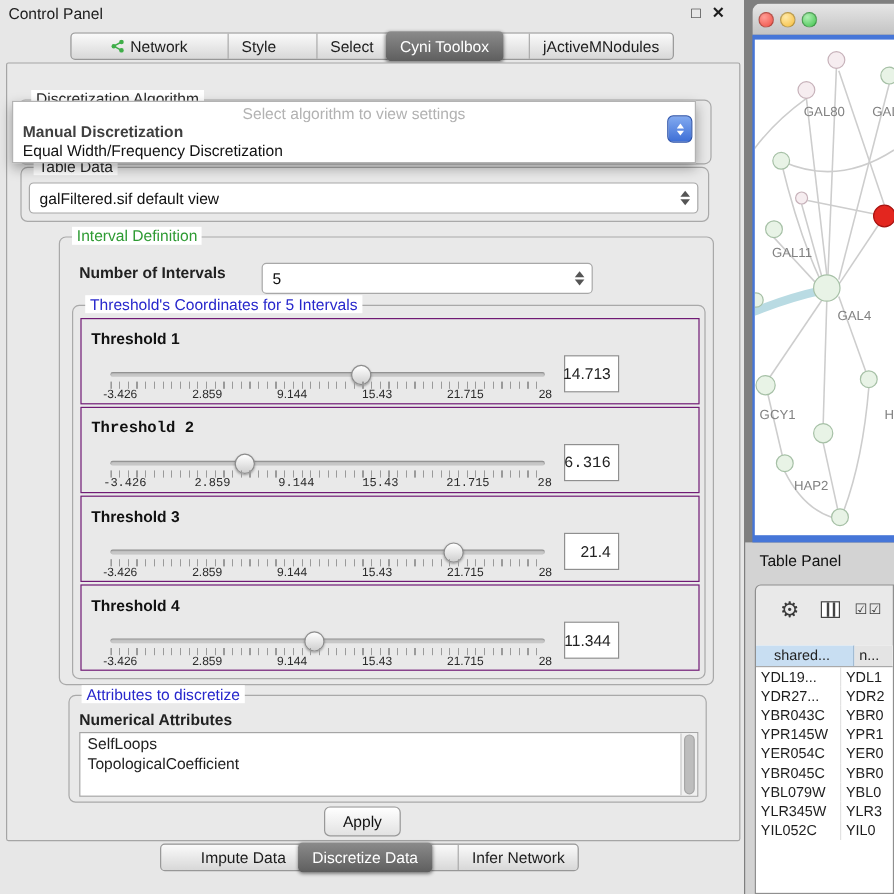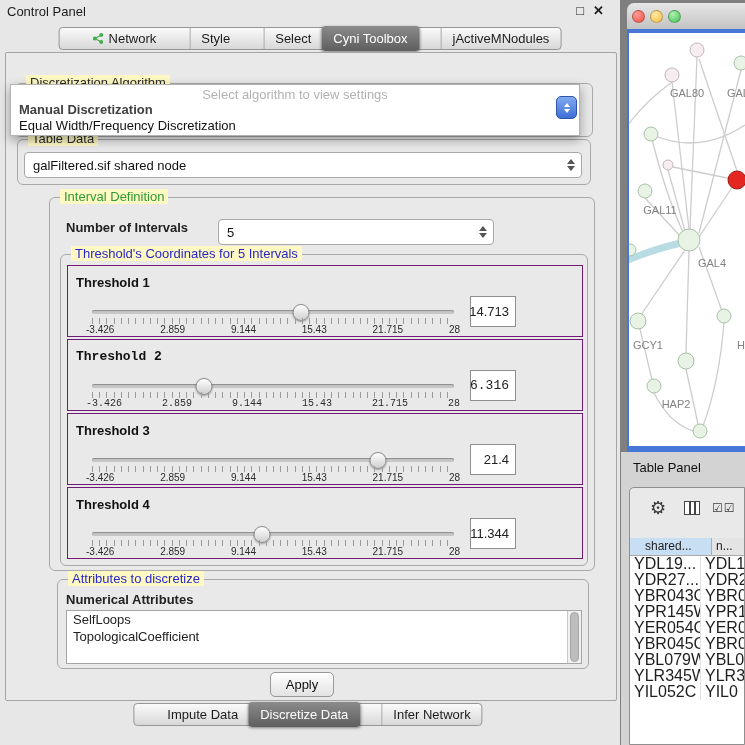--- a/index.html
+++ b/index.html
@@ -24,21 +24,21 @@
            margin:-2px -1px;padding:0 12px;border-left:none;box-shadow:0 1px 3px rgba(0,0,0,.45);
            position:relative;z-index:2;}
   #top-tabs{top:27px;left:310px;transform:translateX(-50%);}
   #bottom-tabs{top:703px;left:308px;transform:translateX(-50%);}
 
   
   #cp-main{position:absolute;left:5px;top:52px;width:610px;height:647px;background:#e9e9e9;
            border:1px solid #a5a5a5;border-radius:2px;}
 
   .group{position:absolute;border:1px solid #a9a9a9;border-radius:6px;}
-  .legend{position:absolute;top:-9px;left:10px;font-size:13px;background:#fef9c3;padding:0 4px;color:#2a2a2a;white-space:nowrap;}
+  .legend{position:absolute;top:-9px;left:10px;font-size:13px;background:#ffffff;padding:0 4px;color:#2a2a2a;white-space:nowrap;}
   .legend.green{color:#2e9b33;}
   .legend.blue{color:#2727cc;}
 
   
   #algo-group{left:9px;top:30px;width:576px;height:52px;}
 
   
   #algo-popup{position:absolute;left:10px;top:84px;width:568px;height:50px;background:#fff;
               border:1px solid #b3b3b3;box-shadow:0 4px 10px rgba(0,0,0,.35);z-index:60;}
   .popup-row{font-size:13px;line-height:16px;white-space:nowrap;overflow:hidden;}
@@ -119,21 +119,21 @@
   #tp-columns-icon{position:absolute;left:54px;top:13px;width:16px;height:14px;background:#fff;border:1.5px solid #444;
         box-sizing:border-box;}
   #tp-columns-icon:before{content:"";position:absolute;left:4px;top:0;bottom:0;width:1.5px;background:#444;}
   #tp-columns-icon:after{content:"";position:absolute;left:9px;top:0;bottom:0;width:1.5px;background:#444;}
   #tp-checks{position:absolute;left:82px;top:13px;font-size:12px;color:#3a3a3a;letter-spacing:1px;}
   #tp-table{position:absolute;left:0;top:50px;right:0;bottom:0;background:#fff;}
   .thead{display:flex;height:17px;border-bottom:1px solid #a9a9a9;font-size:12px;}
   .th1{width:66px;background:#c8def2;border-right:1px solid #9ab4cc;padding-left:15px;line-height:17px;
        white-space:nowrap;overflow:hidden;}
   .th2{flex:1;background:#e4e4e4;padding-left:4px;line-height:17px;white-space:nowrap;overflow:hidden;}
-  .trow{display:flex;height:16px;font-size:16px;color:#1e1e1e;}
+  .trow{display:flex;height:16px;font-size:12px;color:#1e1e1e;}
   .tc1{width:66px;border-right:1px solid #e2e2e2;padding-left:4px;line-height:16px;white-space:nowrap;overflow:hidden;}
   .tc2{flex:1;padding-left:4px;line-height:16px;white-space:nowrap;overflow:hidden;}
 
   .net-ico svg{display:block;}
 </style>
 </head>
 <body>
 <div id="root">
 
   <div id="control-panel">
@@ -172,21 +172,21 @@
 
     <div id="cp-main">
 
       <div class="group" id="algo-group">
         <span class="legend">Discretization Algorithm</span>
       </div>
 
       <div class="group" id="tabledata-group">
         <span class="legend">Table Data</span>
         <div class="combo" id="tabledata-combo">
-          <span class="combo-text">galFiltered.sif shared node</span>
+          <span class="combo-text">galFiltered.sif default view</span>
           <span class="spin">
               <span class="gtri-up"></span>
               <span class="gtri-dn"></span>
             </span>
         </div>
       </div>
 
       <div class="group" id="interval-group">
         <span class="legend green">Interval Definition</span>
 

